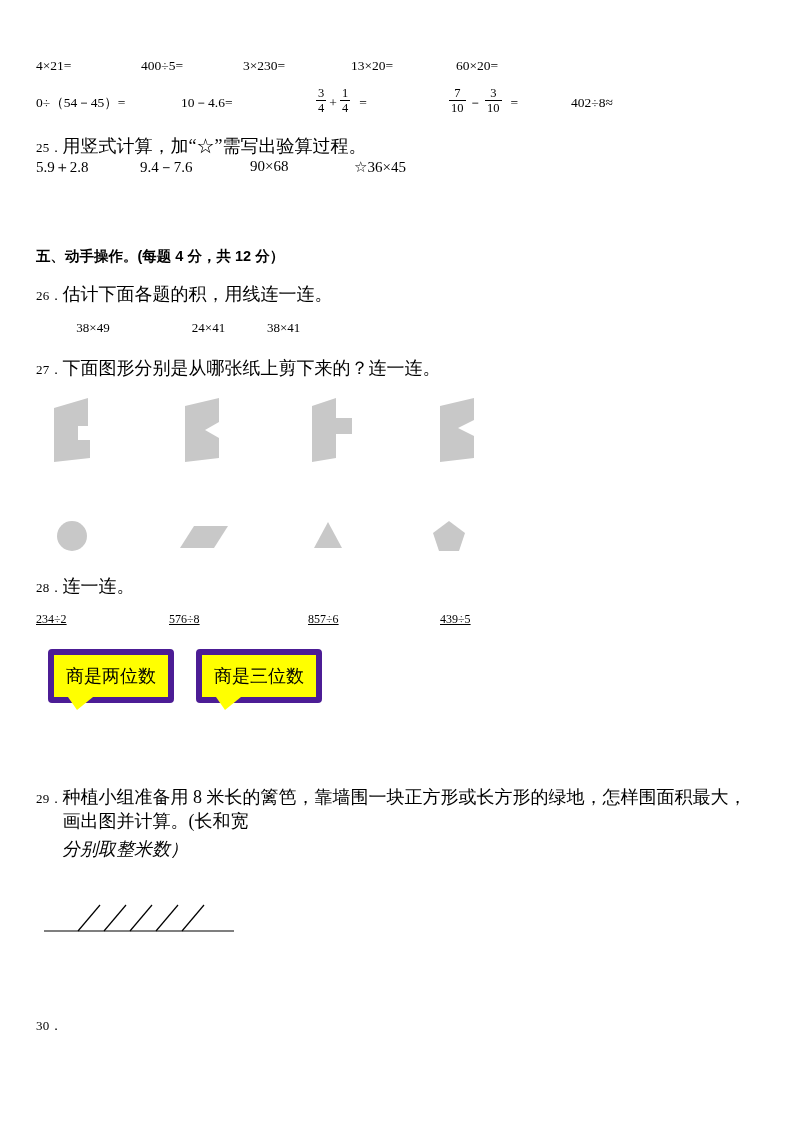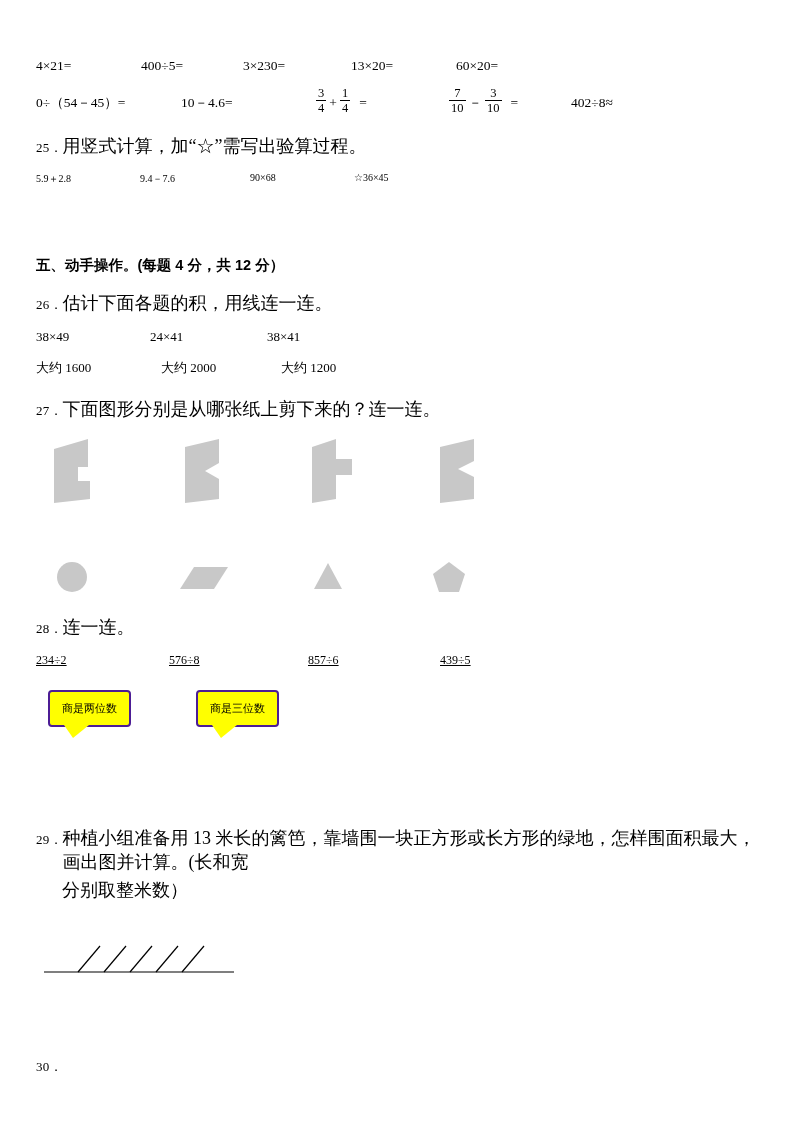--- a/index.html
+++ b/index.html
@@ -82,30 +82,30 @@
     font-weight: bold;
     font-size: 14.5px;
     font-family: "Liberation Sans", "DejaVu Sans", sans-serif;
   }
 
   .spacer-lg { height: 60px; }
 
   
   .calc-row {
     display: flex;
-    font-size: 10px;
-    margin-top: 14px;
+    font-size: 15px;
   }
   .calc-row .cell { white-space: nowrap; }
 
   
   .est-row {
     display: flex;
     font-size: 13px;
     margin-top: 12px;
+    text-align: center;
   }
   .est-row .cell { white-space: nowrap; }
 
   
   .shape-row {
     position: relative;
     height: 80px;
     margin-top: 16px;
   }
   .shape-row2 {
@@ -128,24 +128,24 @@
   .div-row .cell { white-space: nowrap; }
 
   .callouts {
     position: relative;
     height: 68px;
     margin-top: 16px;
   }
   .callout {
     position: absolute;
     background: #ffff00;
-    border: 2px solid #4c1d95;
+    border: 6px solid #4c1d95;
     border-radius: 4px;
     padding: 9px 12px;
-    font-size: 11px;
+    font-size: 18px;
     font-family: "Liberation Sans", "DejaVu Sans", sans-serif;
     white-space: nowrap;
   }
   .callout .tail {
     position: absolute;
     left: 14px;
     bottom: -13px;
     width: 0;
     height: 0;
     border-left: 9px solid transparent;
@@ -166,20 +166,21 @@
 
   
   .hatch-wrap {
     position: relative;
     height: 54px;
     margin-top: 26px;
     margin-left: 8px;
   }
   .indent {
     padding-left: 26px;
+    font-style: italic;
   }
   .qline {
     display: flex;
     align-items: baseline;
   }
 </style>
 </head>
 <body>
 
 <div class="page">
@@ -246,25 +247,20 @@
       <span class="q-label">26．</span>
       <span class="q-text">估计下面各题的积，用线连一连。</span>
     </div>
 
     <div class="est-row" style="margin-top:14px">
       <div class="cell" style="width:114px">38×49</div>
       <div class="cell" style="width:117px">24×41</div>
       <div class="cell">38×41</div>
     </div>
 
-    <div class="est-row" style="margin-top:14px">
-      <div class="cell" style="width:125px">大约 1600</div>
-      <div class="cell" style="width:120px">大约 2000</div>
-      <div class="cell">大约 1200</div>
-    </div>
 
     <div class="qline" style="margin-top:20px">
       <span class="q-label">27．</span>
       <span class="q-text">下面图形分别是从哪张纸上剪下来的？连一连。</span>
     </div>
 
     <div class="shape-row">
       <svg class="shape" style="left:12px;top:0" width="60" height="70" viewBox="0 0 60 70">
         <path d="M6,12 L40,2 L40,30 L30,30 L30,44 L42,44 L42,62 L6,66 Z" fill="#c8c8c8"></path>
       </svg>
@@ -317,21 +313,21 @@
         <span class="tail-b"></span>
         <span class="tail"></span>
       </div>
     </div>
 
     <div class="spacer-lg"></div>
 
 
     <div class="qline" style="margin-top:14px">
       <span class="q-label">29．</span>
-      <span class="q-text">种植小组准备用 13 米长的篱笆，靠墙围一块正方形或长方形的绿地，怎样围面积最大，画出图并计算。(长和宽</span>
+      <span class="q-text">种植小组准备用 8 米长的篱笆，靠墙围一块正方形或长方形的绿地，怎样围面积最大，画出图并计算。(长和宽</span>
     </div>
     <div class="q-text indent" style="margin-top:4px">分别取整米数）</div>
 
     <div class="hatch-wrap">
       <svg width="220" height="48" viewBox="0 0 220 48">
         <line x1="0" y1="44" x2="190" y2="44" stroke="#000" stroke-width="1.2"></line>
         <line x1="34" y1="44" x2="56" y2="18" stroke="#000" stroke-width="1.2"></line>
         <line x1="60" y1="44" x2="82" y2="18" stroke="#000" stroke-width="1.2"></line>
         <line x1="86" y1="44" x2="108" y2="18" stroke="#000" stroke-width="1.2"></line>
         <line x1="112" y1="44" x2="134" y2="18" stroke="#000" stroke-width="1.2"></line>

